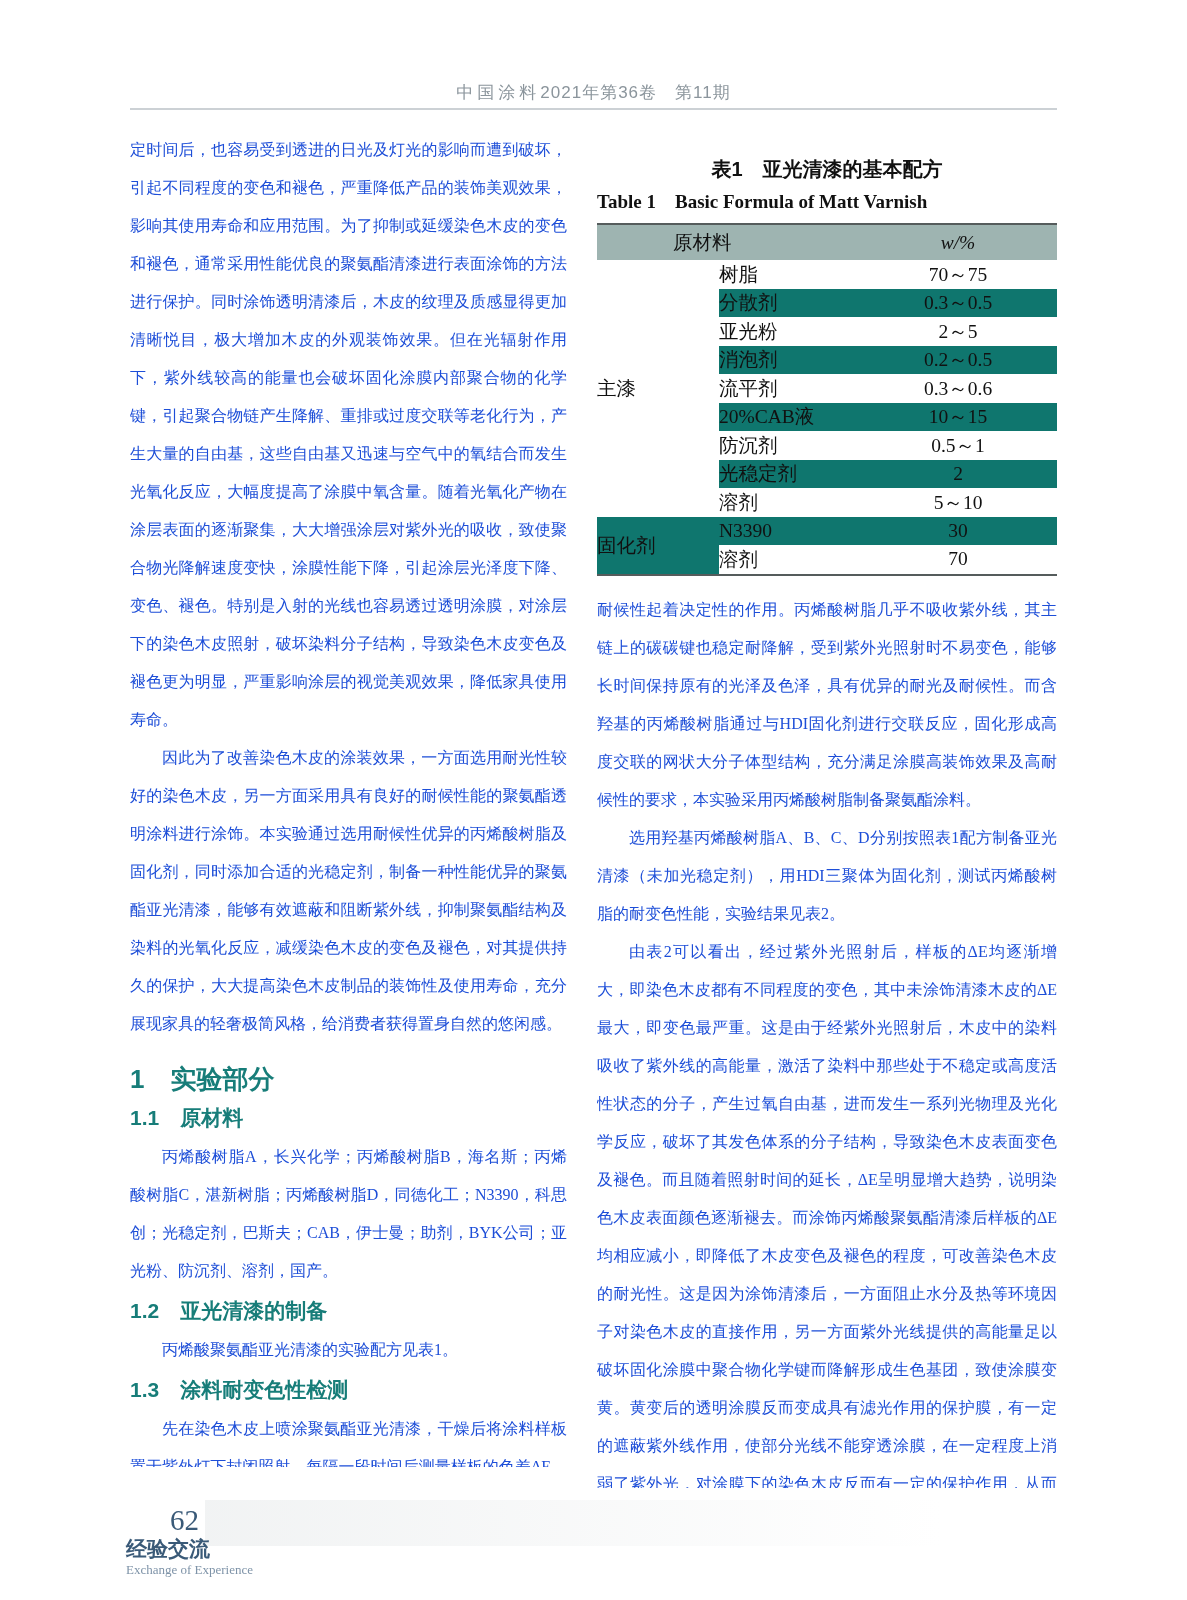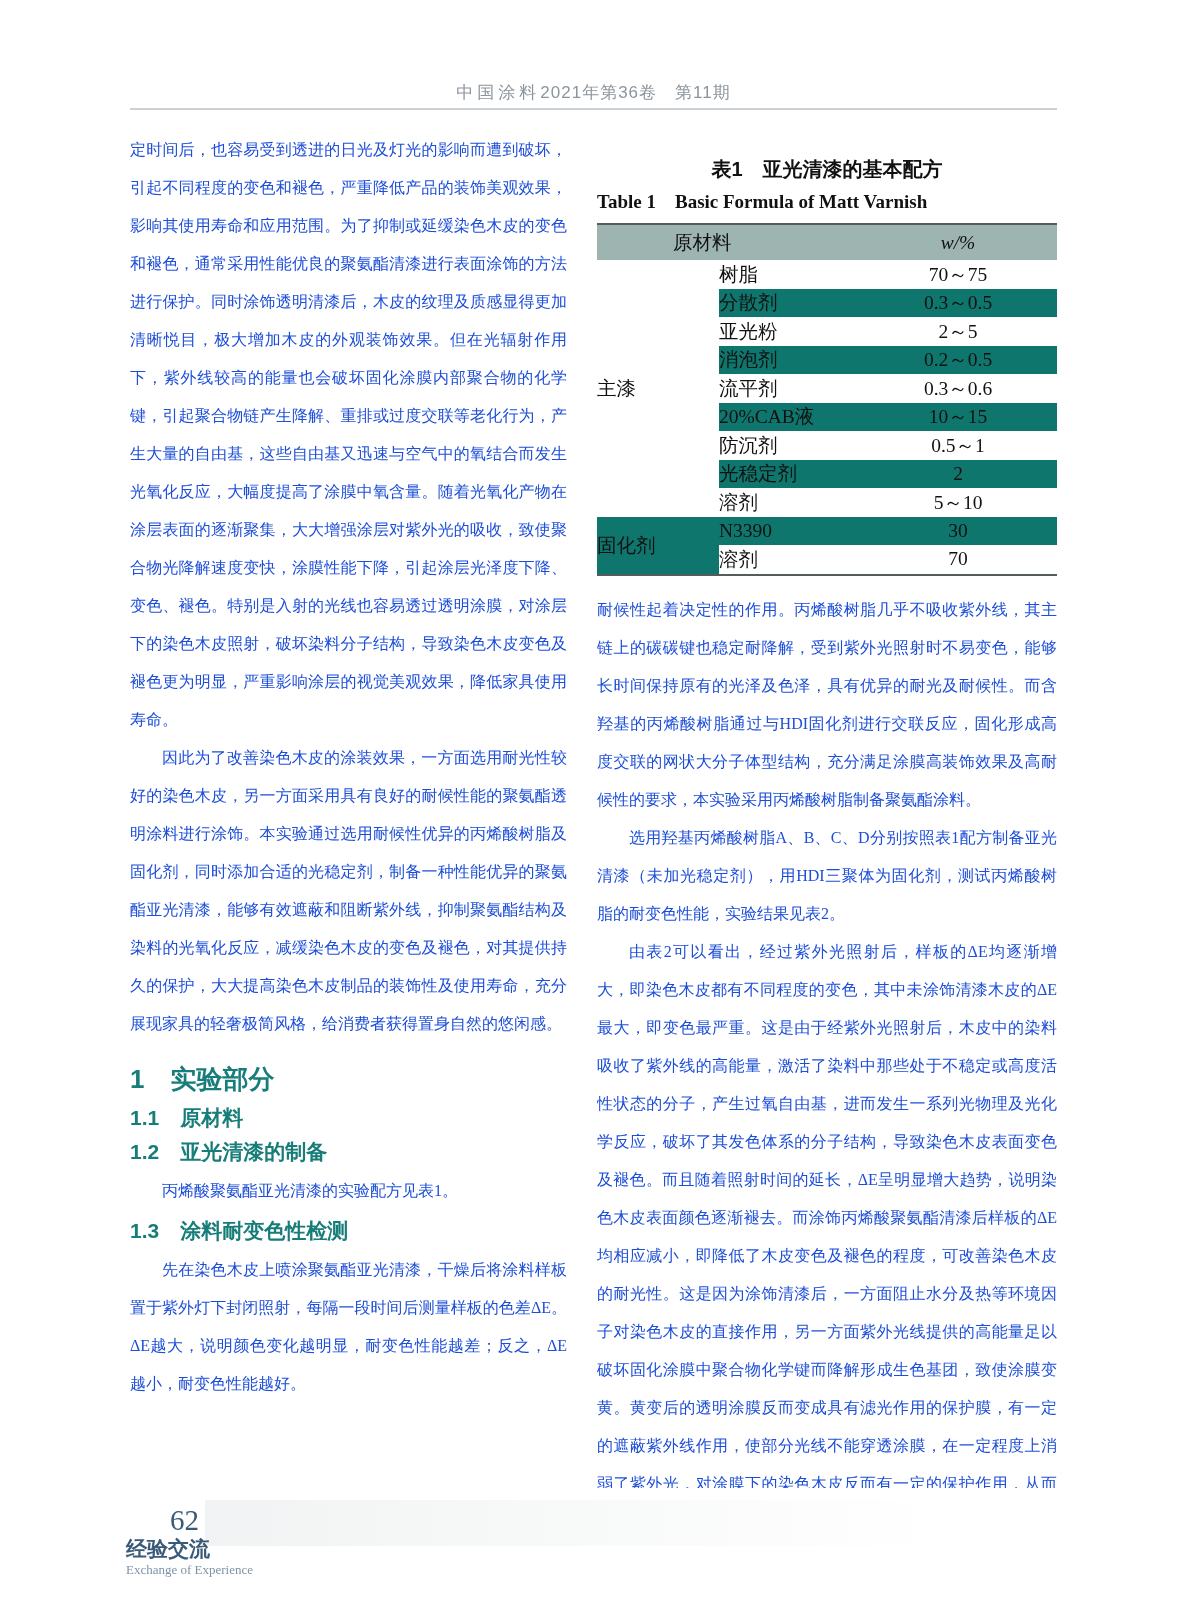--- a/index.html
+++ b/index.html
@@ -98,20 +98,21 @@
   <div class="page-header">
     <span class="journal-name">中国涂料</span>
     <span class="issue-info">2021年第36卷　第11期</span>
   </div>
 
   <div class="col-left body-text">
     <p>定时间后，也容易受到透进的日光及灯光的影响而遭到破坏，引起不同程度的变色和褪色，严重降低产品的装饰美观效果，影响其使用寿命和应用范围。为了抑制或延缓染色木皮的变色和褪色，通常采用性能优良的聚氨酯清漆进行表面涂饰的方法进行保护。同时涂饰透明清漆后，木皮的纹理及质感显得更加清晰悦目，极大增加木皮的外观装饰效果。但在光辐射作用下，紫外线较高的能量也会破坏固化涂膜内部聚合物的化学键，引起聚合物链产生降解、重排或过度交联等老化行为，产生大量的自由基，这些自由基又迅速与空气中的氧结合而发生光氧化反应，大幅度提高了涂膜中氧含量。随着光氧化产物在涂层表面的逐渐聚集，大大增强涂层对紫外光的吸收，致使聚合物光降解速度变快，涂膜性能下降，引起涂层光泽度下降、变色、褪色。特别是入射的光线也容易透过透明涂膜，对涂层下的染色木皮照射，破坏染料分子结构，导致染色木皮变色及褪色更为明显，严重影响涂层的视觉美观效果，降低家具使用寿命。</p>
     <p class="indent">因此为了改善染色木皮的涂装效果，一方面选用耐光性较好的染色木皮，另一方面采用具有良好的耐候性能的聚氨酯透明涂料进行涂饰。本实验通过选用耐候性优异的丙烯酸树脂及固化剂，同时添加合适的光稳定剂，制备一种性能优异的聚氨酯亚光清漆，能够有效遮蔽和阻断紫外线，抑制聚氨酯结构及染料的光氧化反应，减缓染色木皮的变色及褪色，对其提供持久的保护，大大提高染色木皮制品的装饰性及使用寿命，充分展现家具的轻奢极简风格，给消费者获得置身自然的悠闲感。</p>
     <h2 class="sec">1　实验部分</h2>
     <h3 class="subsec">1.1　原材料</h3>
+    <p class="indent">丙烯酸树脂A，长兴化学；丙烯酸树脂B，海名斯；丙烯酸树脂C，湛新树脂；丙烯酸树脂D，同德化工；N3390，科思创；光稳定剂，巴斯夫；CAB，伊士曼；助剂，BYK公司；亚光粉、防沉剂、溶剂，国产。</p>
     <h3 class="subsec">1.2　亚光清漆的制备</h3>
     <p class="indent">丙烯酸聚氨酯亚光清漆的实验配方见表1。</p>
     <h3 class="subsec">1.3　涂料耐变色性检测</h3>
     <p class="indent">先在染色木皮上喷涂聚氨酯亚光清漆，干燥后将涂料样板置于紫外灯下封闭照射，每隔一段时间后测量样板的色差ΔE。ΔE越大，说明颜色变化越明显，耐变色性能越差；反之，ΔE越小，耐变色性能越好。</p>
 
   </div>
 
   <div class="col-right body-text">
 
     <div class="tbl-title-zh">表1　亚光清漆的基本配方</div>

